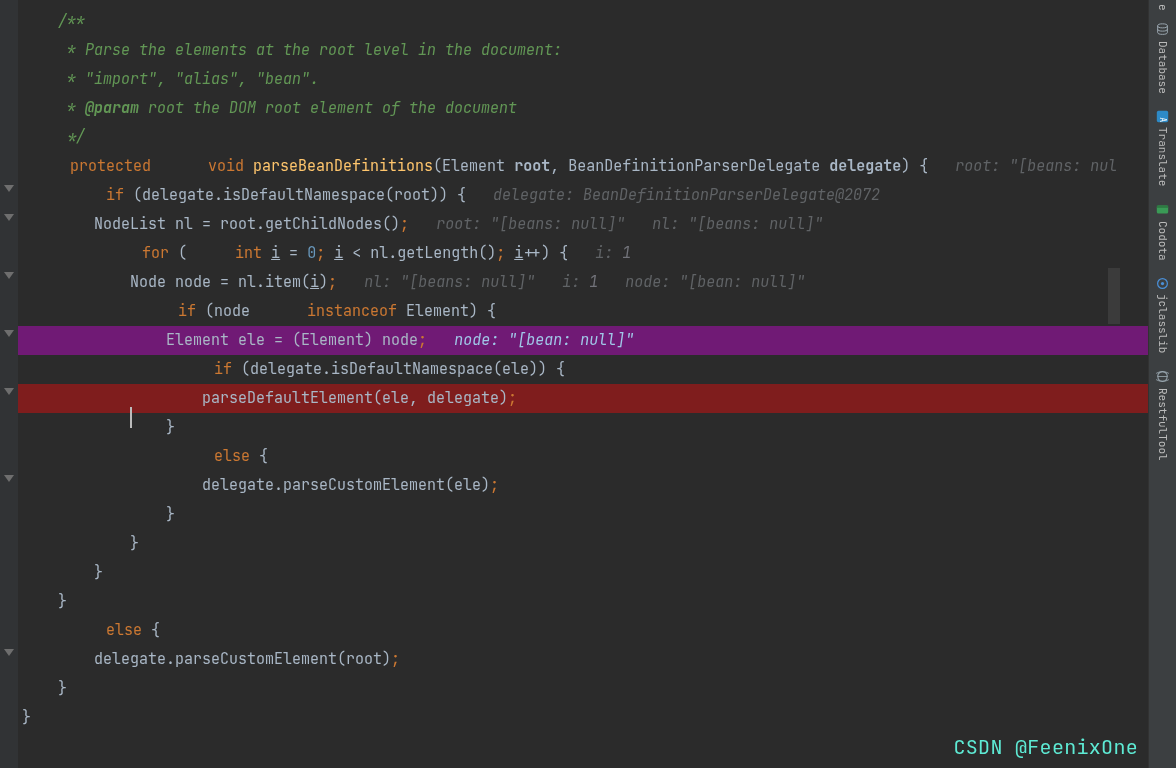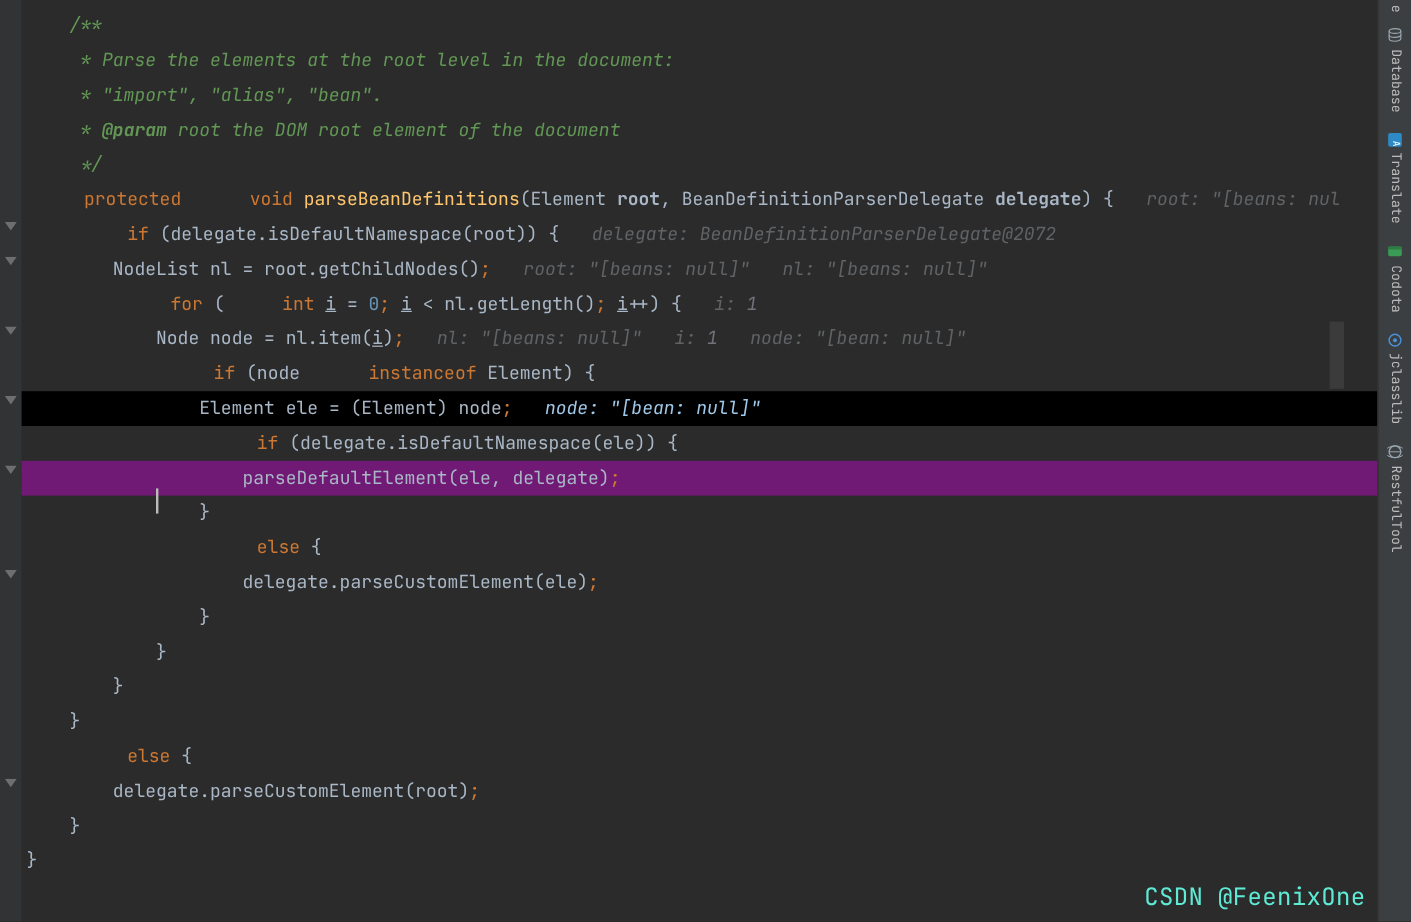--- a/index.html
+++ b/index.html
@@ -47,24 +47,24 @@
   bottom: 0;
   padding-top: 7px;
 }
 .line {
   white-space: pre;
   padding-left: 4px;
   position: relative;
   height: 29px;
 }
 .line.highlighted {
-  background: #000000;
+  background: #701a75;
 }
 .line.current {
-  background: #701a75;
+  background: #7f1d1d;
 }
 .caret {
   display: inline-block;
   width: 0;
   position: relative;
 }
 .caret::after {
   content: '';
   position: absolute;
   left: 0;

